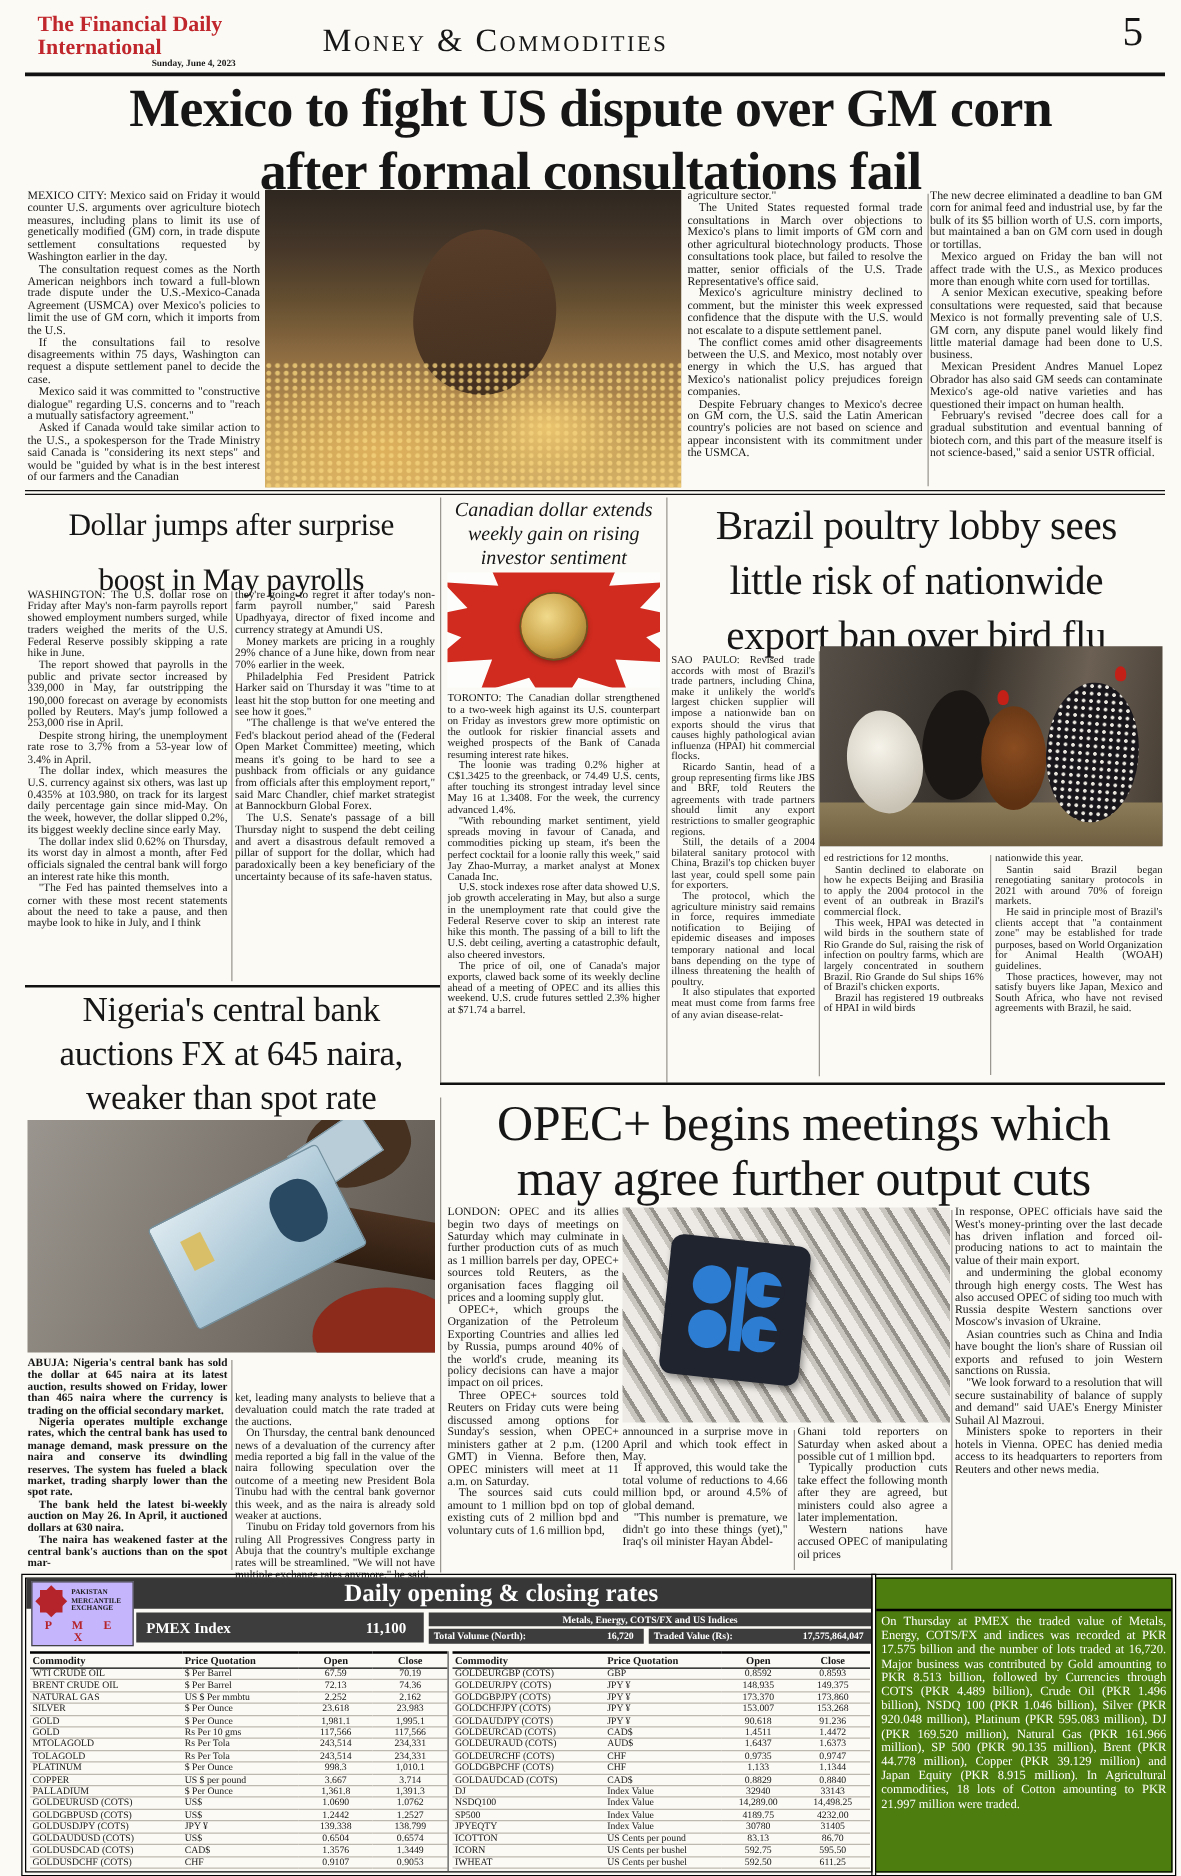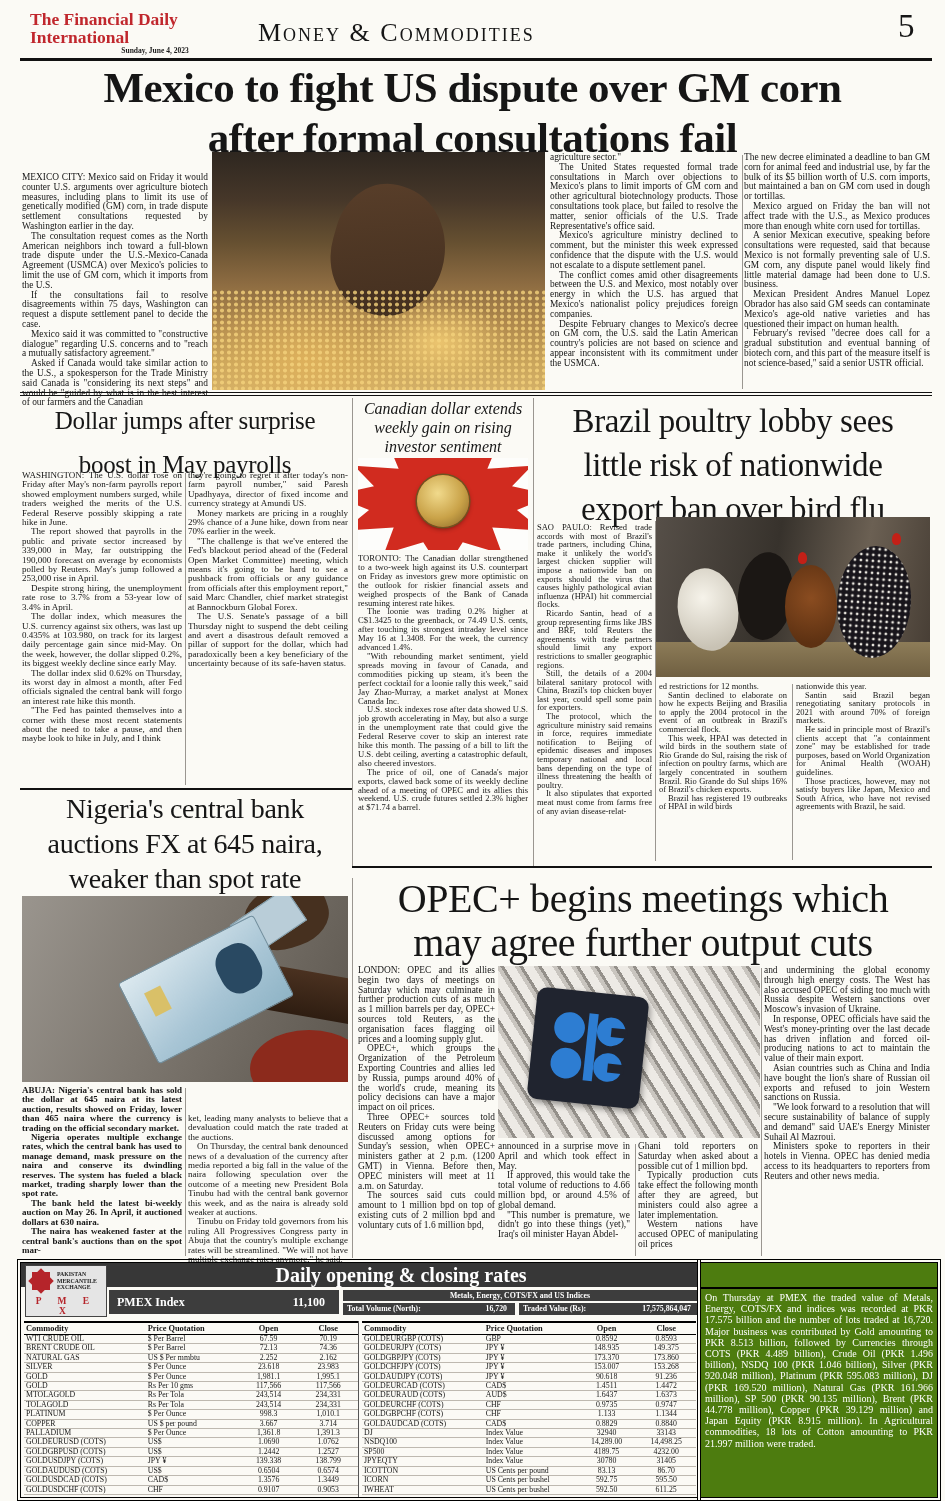--- a/index.html
+++ b/index.html
@@ -73,21 +73,21 @@
   .sleeve{right:-6%;bottom:-14%;width:36%;height:42%;background:#8c2a1c;border-radius:50%;}
   
   .opec-bg{background:repeating-linear-gradient(58deg,#edeae5 0 9px,#c9c5bf 9px 13px,#94908a 13px 16px);}
   .opec-square{left:34px;top:26px;width:112px;height:112px;background:#20242f;border-radius:10px;transform:rotate(6deg);
     display:flex;align-items:center;justify-content:center;box-shadow:2px 3px 6px rgba(0,0,0,.4);}
   
   .pmex-left{left:20px;top:1262px;width:678px;height:236px;border:1.5px solid #000;outline:1px solid #000;outline-offset:2px;background:#fbfaf5;box-sizing:border-box;}
   .pmex-banner{position:absolute;left:0;top:0;width:100%;height:24px;background:#373737;color:#fff;
     font-weight:bold;font-size:20px;text-align:center;line-height:24px;padding-left:84px;box-sizing:border-box;}
   .dark-bar{position:absolute;background:#3d3d3d;color:#fff;font-weight:bold;box-sizing:border-box;}
-  .logo-box{position:absolute;left:4px;top:2px;width:82px;height:52px;background:#e5e5e5;border:1px solid #444;box-sizing:border-box;font-family:Liberation Serif, serif;}
+  .logo-box{position:absolute;left:4px;top:2px;width:82px;height:52px;background:#c4b5fd;border:1px solid #444;box-sizing:border-box;font-family:Liberation Serif, serif;}
   .logo-top{display:flex;align-items:center;gap:3px;padding:2px 2px 0 2px;}
   .star{position:relative;width:26px;height:26px;flex:0 0 26px;}
   .star::before,.star::after{content:"";position:absolute;inset:4px;background:#b5242a;}
   .star::before{transform:rotate(45deg);}
   .org-name{font-size:5.8px;line-height:6.4px;text-transform:uppercase;color:#222;font-weight:bold;}
   .pmex-letters{color:#b5242a;font-weight:bold;font-size:9.5px;letter-spacing:7px;text-align:center;margin-top:2px;}
   .rates{border-collapse:collapse;width:334px;font-size:7.8px;table-layout:fixed;position:absolute;top:58px;}
   .rates th{font-size:8.4px;font-weight:bold;text-align:left;border-top:2px solid #000;border-bottom:1px solid #000;padding:1px 2px;}
   .rates td{padding:0 2px;border-bottom:1px solid #beb9b0;line-height:8.4px;white-space:nowrap;overflow:hidden;}
   .rates th:nth-child(1){width:37%}.rates th:nth-child(2){width:28%}
@@ -106,21 +106,21 @@
   <div class="abs" style="left:30px;top:10px;width:250px;">
     <div class="masthead">The Financial Daily International</div>
     <div class="mast-date">Sunday, June 4, 2023</div>
   </div>
   <div class="abs section-title" style="left:258px;top:18px;">Money &amp; Commodities</div>
   <div class="abs page-num" style="left:898px;top:8px;">5</div>
   <div class="hrule" style="left:20px;top:58px;width:912px;height:3px;"></div>
 
   <div class="abs hl h-mex" style="left:25px;top:63px;width:895px;">Mexico to fight US dispute over GM corn
 after formal consultations fail</div>
-  <div class="abs body-col" style="left:22px;top:153px;width:186px;height:238px;margin-top:20px;">
+  <div class="abs body-col" style="left:22px;top:153px;width:186px;height:238px;">
       <p>MEXICO CITY: Mexico said on Friday it would counter U.S. arguments over agriculture biotech measures, including plans to limit its use of genetically modified (GM) corn, in trade dispute settlement consultations requested by Washington earlier in the day.</p>
       <p>The consultation request comes as the North American neighbors inch toward a full-blown trade dispute under the U.S.-Mexico-Canada Agreement (USMCA) over Mexico's policies to limit the use of GM corn, which it imports from the U.S.</p>
       <p>If the consultations fail to resolve disagreements within 75 days, Washington can request a dispute settlement panel to decide the case.</p>
       <p>Mexico said it was committed to "constructive dialogue" regarding U.S. concerns and to "reach a mutually satisfactory agreement."</p>
       <p>Asked if Canada would take similar action to the U.S., a spokesperson for the Trade Ministry said Canada is "considering its next steps" and would be "guided by what is in the best interest of our farmers and the Canadian</p>
     </div>
   <div class="photo corn" style="left:212px;top:152px;width:333px;height:238px;">
     <div class="ph-shape corn-arm"></div>
     <div class="ph-shape corn-kernels"></div>
   </div>
@@ -147,20 +147,21 @@
       <p>WASHINGTON: The U.S. dollar rose on Friday after May's non-farm payrolls report showed employment numbers surged, while traders weighed the merits of the U.S. Federal Reserve possibly skipping a rate hike in June.</p>
       <p>The report showed that payrolls in the public and private sector increased by 339,000 in May, far outstripping the 190,000 forecast on average by economists polled by Reuters. May's jump followed a 253,000 rise in April.</p>
       <p>Despite strong hiring, the unemployment rate rose to 3.7% from a 53-year low of 3.4% in April.</p>
       <p>The dollar index, which measures the U.S. currency against six others, was last up 0.435% at 103.980, on track for its largest daily percentage gain since mid-May. On the week, however, the dollar slipped 0.2%, its biggest weekly decline since early May.</p>
       <p>The dollar index slid 0.62% on Thursday, its worst day in almost a month, after Fed officials signaled the central bank will forgo an interest rate hike this month.</p>
       <p>"The Fed has painted themselves into a corner with these most recent statements about the need to take a pause, and then maybe look to hike in July, and I think</p>
     </div>
   <div class="abs body-col fs90" style="left:188px;top:471px;width:160px;height:316px;">
       <p>they're going to regret it after today's non-farm payroll number," said Paresh Upadhyaya, director of fixed income and currency strategy at Amundi US.</p>
       <p>Money markets are pricing in a roughly 29% chance of a June hike, down from near 70% earlier in the week.</p>
+      <p>Philadelphia Fed President Patrick Harker said on Thursday it was "time to at least hit the stop button for one meeting and see how it goes."</p>
       <p>"The challenge is that we've entered the Fed's blackout period ahead of the (Federal Open Market Committee) meeting, which means it's going to be hard to see a pushback from officials or any guidance from officials after this employment report," said Marc Chandler, chief market strategist at Bannockburn Global Forex.</p>
       <p>The U.S. Senate's passage of a bill Thursday night to suspend the debt ceiling and avert a disastrous default removed a pillar of support for the dollar, which had paradoxically been a key beneficiary of the uncertainty because of its safe-haven status.</p>
     </div>
   <div class="vrule" style="left:185px;top:473px;height:312px;"></div>
   <div class="hrule" style="left:20px;top:788px;width:332px;height:2px;"></div>
 
   <div class="vrule" style="left:352px;top:398px;height:468px;"></div>
   <div class="vrule" style="left:533px;top:398px;height:468px;"></div>
   <div class="abs hl h-can" style="left:357px;top:399px;width:172px;">Canadian dollar extends
 weekly gain on rising
@@ -264,22 +265,22 @@
       <p>announced in a surprise move in April and which took effect in May.</p>
       <p>If approved, this would take the total volume of reductions to 4.66 million bpd, or around 4.5% of global demand.</p>
       <p>"This number is premature, we didn't go into these things (yet)," Iraq's oil minister Hayan Abdel-</p>
     </div>
   <div class="abs body-col" style="left:638px;top:1142px;width:120px;height:116px;">
       <p>Ghani told reporters on Saturday when asked about a possible cut of 1 million bpd.</p>
       <p>Typically production cuts take effect the following month after they are agreed, but ministers could also agree a later implementation.</p>
       <p>Western nations have accused OPEC of manipulating oil prices</p>
     </div>
   <div class="abs body-col" style="left:764px;top:966px;width:166px;height:292px;">
+      <p>In response, OPEC officials have said the West's money-printing over the last decade has driven inflation and forced oil-producing nations to act to maintain the value of their main export.</p>
       <p>and undermining the global economy through high energy costs. The West has also accused OPEC of siding too much with Russia despite Western sanctions over Moscow's invasion of Ukraine.</p>
-      <p>In response, OPEC officials have said the West's money-printing over the last decade has driven inflation and forced oil-producing nations to act to maintain the value of their main export.</p>
       <p>Asian countries such as China and India have bought the lion's share of Russian oil exports and refused to join Western sanctions on Russia.</p>
       <p>"We look forward to a resolution that will secure sustainability of balance of supply and demand" said UAE's Energy Minister Suhail Al Mazroui.</p>
       <p>Ministers spoke to reporters in their hotels in Vienna. OPEC has denied media access to its headquarters to reporters from Reuters and other news media.</p>
     </div>
   <div class="vrule" style="left:635px;top:1144px;height:112px;"></div>
   <div class="vrule" style="left:761px;top:968px;height:288px;"></div>
 
   <div class="abs pmex-left">
     <div class="pmex-banner">Daily opening &amp; closing rates</div>
     <div class="logo-box">

